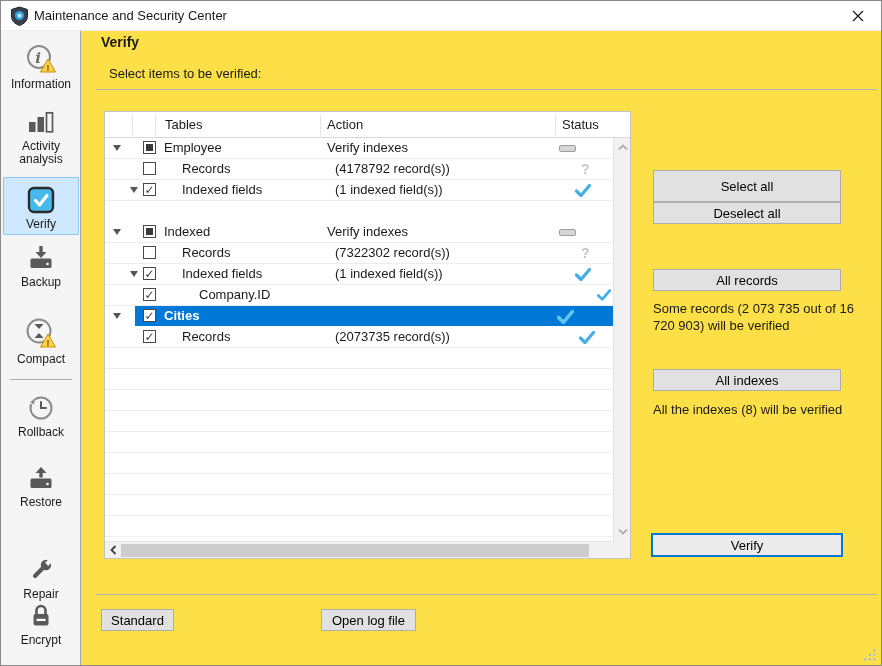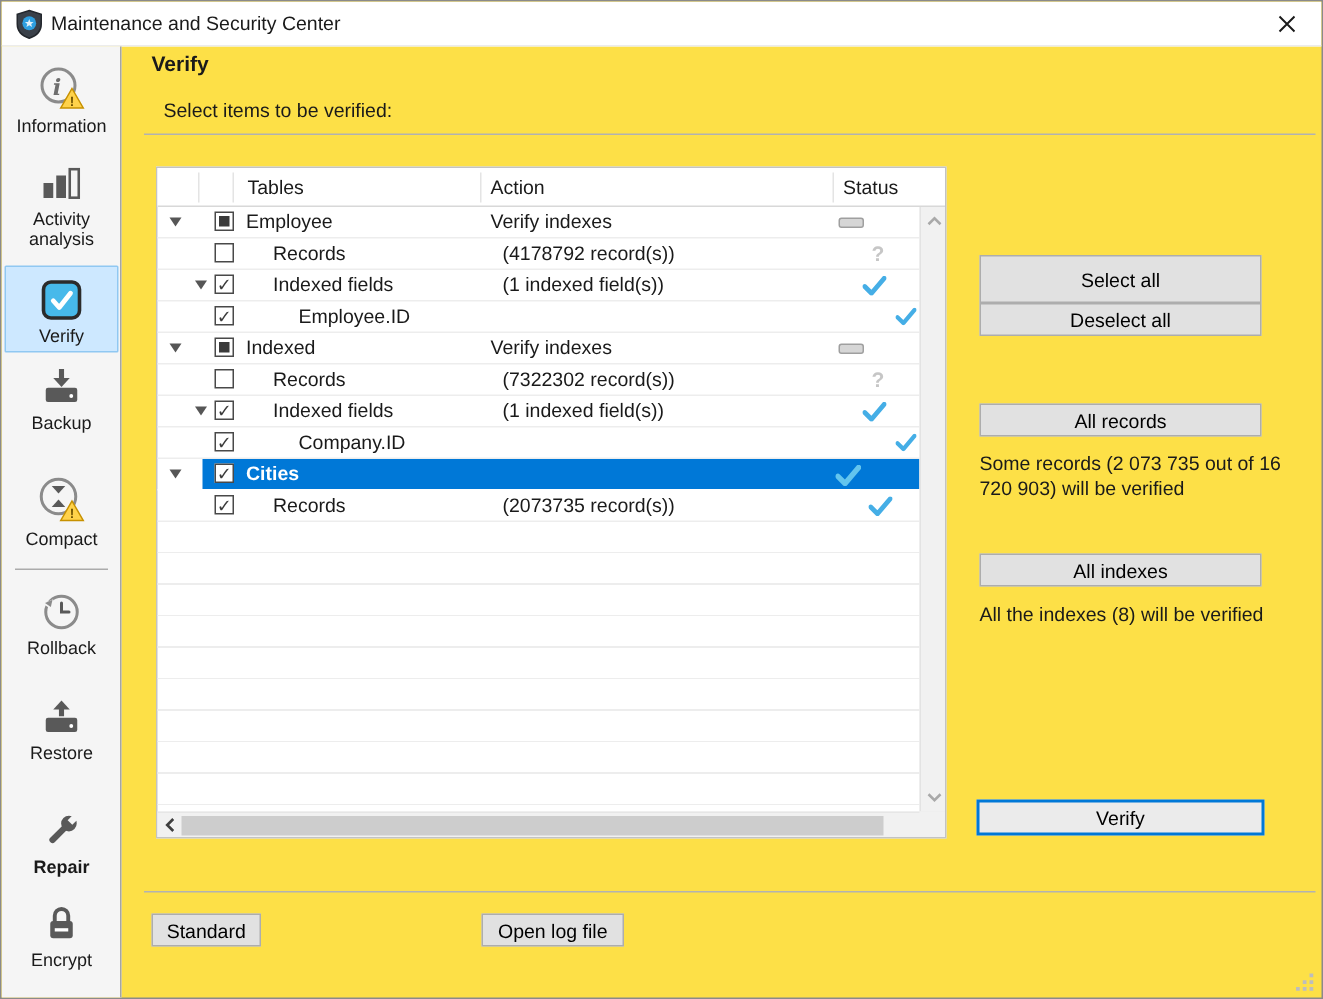--- a/index.html
+++ b/index.html
@@ -154,21 +154,21 @@
     <div class="side-item" style="top:432px;">
       <svg class="icn" width="30" height="30" viewBox="0 0 30 30">
         <path d="M9.5 10 L15 4 L20.5 10 Z" fill="#595959"></path>
         <rect x="13.3" y="8.5" width="3.4" height="6" fill="#595959"></rect>
         <rect x="4.5" y="15.5" width="21" height="9.5" rx="1.5" fill="#595959"></rect>
         <circle cx="21.5" cy="21" r="1.3" fill="#ffffff"></circle>
       </svg>
       <span class="lbl">Restore</span>
     </div>
 
-    <div class="side-item" style="top:508px;font-weight:bold;">
+    <div class="side-item" style="top:524px;">
       <svg class="icn" width="30" height="30" viewBox="0 0 30 30">
         <g transform="rotate(45 15 15)">
           <circle cx="15" cy="8" r="5.2" fill="#595959"></circle>
           <rect x="12.8" y="1" width="4.4" height="6" fill="#f5f5f5"></rect>
           <rect x="12.9" y="11" width="4.2" height="14.5" rx="2" fill="#595959"></rect>
         </g>
       </svg>
       <span class="lbl">Repair</span>
     </div>
 
@@ -217,27 +217,20 @@
       <div class="row" style="top:42px">
         <span class="tri" style="left:25px"></span>
         <span class="cb cb-checked" style="left:38px"></span>
         <span class="cell" style="left:77px">Indexed fields</span>
         <span class="cell" style="left:230px">(1 indexed field(s))</span>
         <svg class="st" style="left:470px" width="16" height="13" viewBox="0 0 16 13">
             <path d="M1.5 7 L6 11.5 L14.5 1.5" fill="none" stroke="#45aee6" stroke-width="3.2" stroke-linecap="round" stroke-linejoin="round"></path>
           </svg>
       </div>
 
-      <div class="row" style="top:63px">
-        <span class="cb cb-checked" style="left:38px"></span>
-        <span class="cell" style="left:94px">Employee.ID</span>
-        <svg class="st" style="left:492px" width="14" height="12" viewBox="0 0 16 13">
-            <path d="M1.5 7 L6 11.5 L14.5 1.5" fill="none" stroke="#45aee6" stroke-width="3.2" stroke-linecap="round" stroke-linejoin="round"></path>
-          </svg>
-      </div>
 
       <div class="row" style="top:84px">
         <span class="tri" style="left:8px"></span>
         <span class="cb cb-mixed" style="left:38px"></span>
         <span class="cell" style="left:59px">Indexed</span>
         <span class="cell" style="left:222px">Verify indexes</span>
         <span class="st-dash" style="left:454px"></span>
       </div>
 
       <div class="row" style="top:105px">

